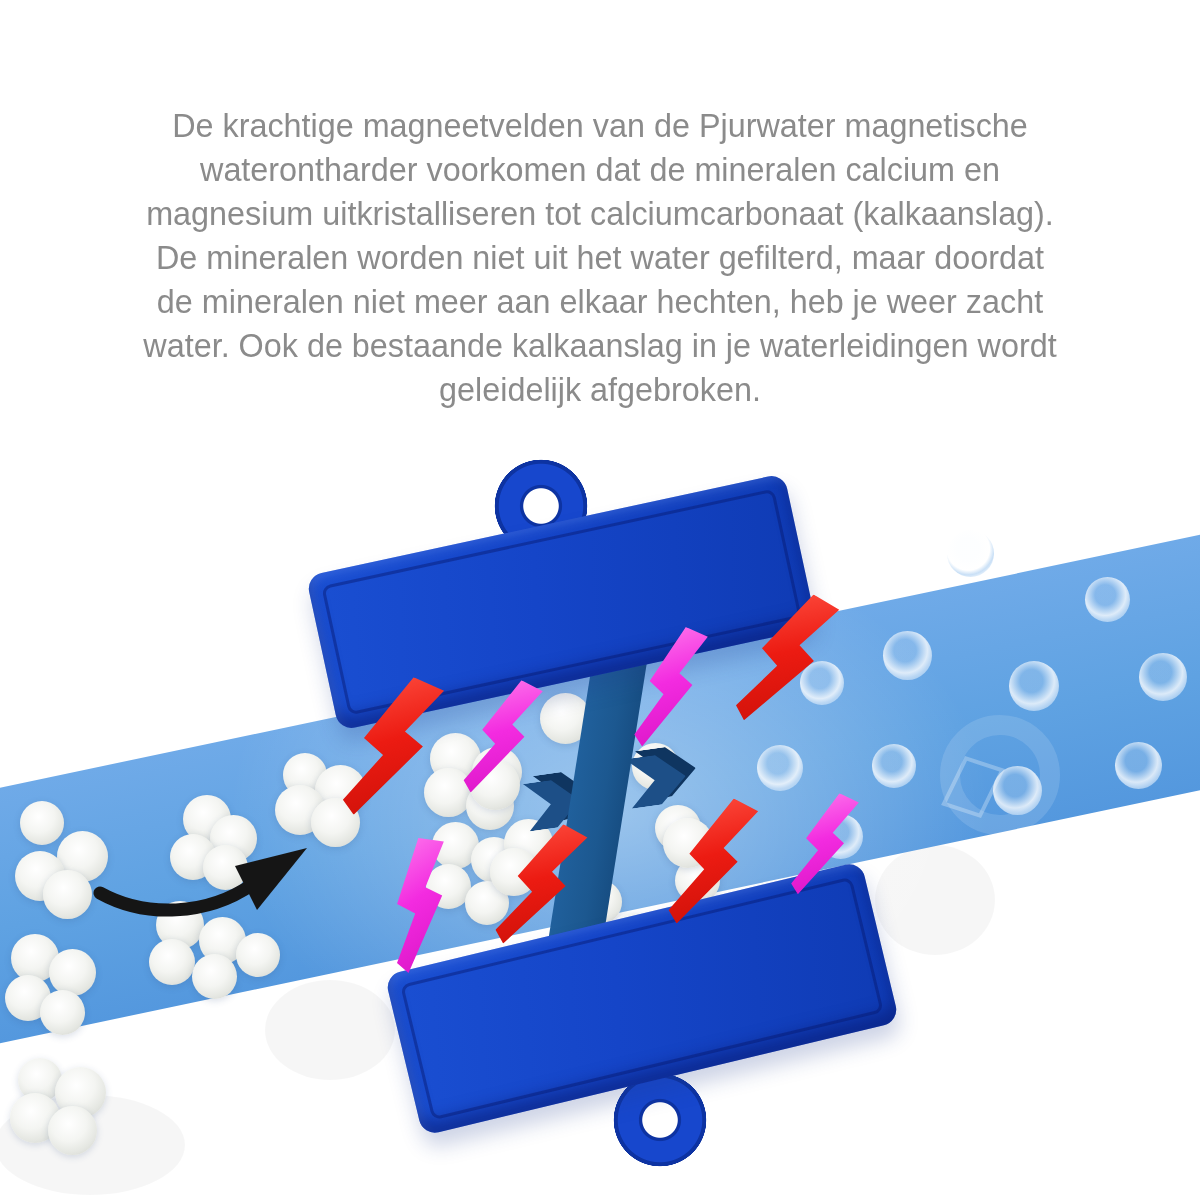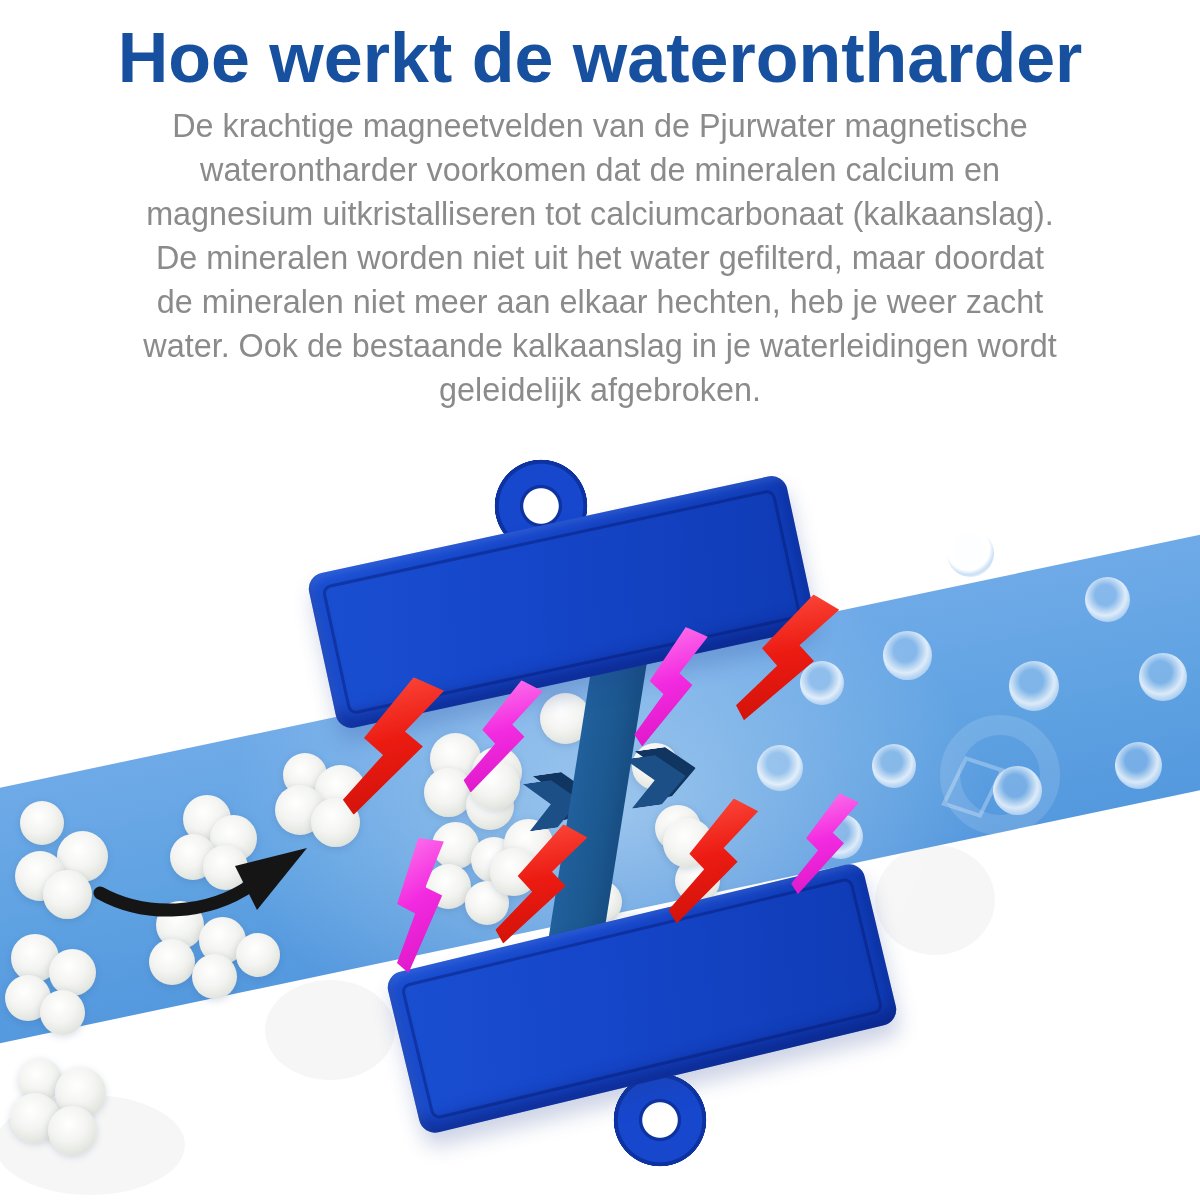--- a/index.html
+++ b/index.html
@@ -45,21 +45,20 @@
   
   .chev{z-index:4;clip-path:polygon(0% 0%,52% 0%,100% 50%,52% 100%,0% 100%,46% 50%);}
   .bolt{z-index:8;clip-path:polygon(55% 0%,97% 4%,61% 37%,88% 44%,23% 100%,5% 92%,41% 56%,12% 48%);
         filter:drop-shadow(1px 2px 1px rgba(90,20,20,.25));}
   .arrow{position:absolute;z-index:4;}
 </style>
 </head>
 <body>
 
 <div class="canvas">
-  <h1 class="title" style="color: rgb(23, 80, 159);">Hoe werkt de waterontharder</h1>
   <p class="desc" style="color: rgb(139, 139, 139);">De krachtige magneetvelden van de Pjurwater magnetische
 waterontharder voorkomen dat de mineralen calcium en
 magnesium uitkristalliseren tot calciumcarbonaat (kalkaanslag).
 De mineralen worden niet uit het water gefilterd, maar doordat
 de mineralen niet meer aan elkaar hechten, heb je weer zacht
 water. Ook de bestaande kalkaanslag in je waterleidingen wordt
 geleidelijk afgebroken.</p>
 
   <div class="scene">
     <div class="pipe"></div>

